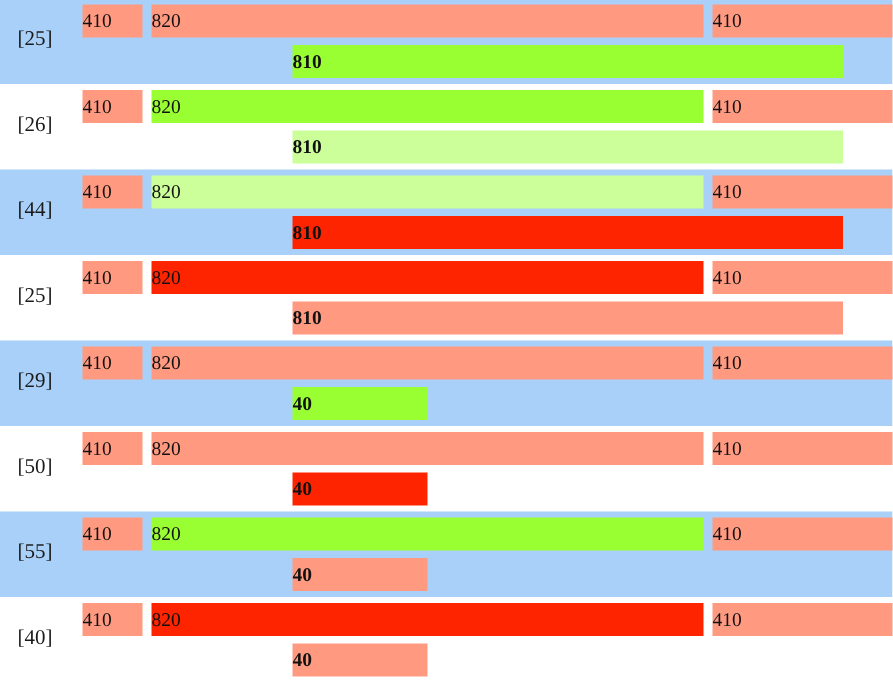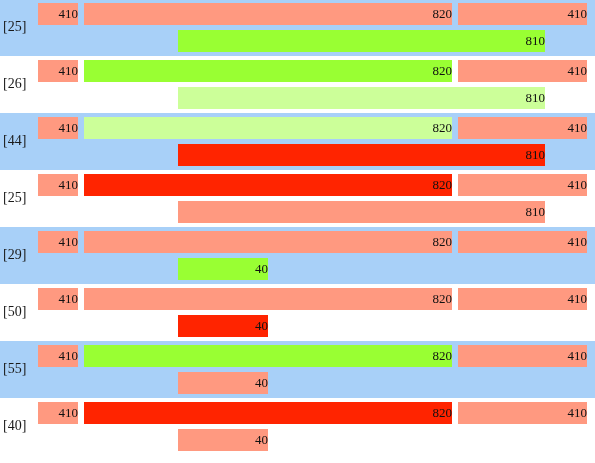--- a/index.html
+++ b/index.html
@@ -26,40 +26,41 @@
     box-sizing: border-box;
   }
   .row.band { background: #a8d0f8; }
   .row.plain { background: #ffffff; }
 
   .row-label {
     position: absolute;
     left: 3px;
     top: 19px;
     width: 32px;
-    text-align: left;
+    text-align: right;
     font-size: 14px;
     color: #1a1a1a;
     line-height: 18px;
     white-space: nowrap;
   }
 
   .bar {
     position: absolute;
     height: 22px;
     box-sizing: border-box;
     font-size: 13px;
     color: #111111;
-    text-align: right;
+    text-align: left;
     line-height: 22px;
     white-space: nowrap;
     overflow: hidden;
+    margin-left: 17px;
   }
   .bar-row-top { top: 4px; }
-  .bar-row-bottom { top: 31px; }
+  .bar-row-bottom { top: 31px; font-weight: bold; }
 </style>
 </head>
 <body>
 
 <div id="chart">
     <div class="row band" style="top: -1px;">
       <div class="row-label">[25]</div>
       <div class="bar bar-row-top" style="left: 38px; width: 40px; background: rgb(255, 153, 128);">410</div>
       <div class="bar bar-row-top" style="left: 84px; width: 368px; background: rgb(255, 153, 128);">820</div>
       <div class="bar bar-row-top" style="left: 458px; width: 129px; background: rgb(255, 153, 128);">410</div>

